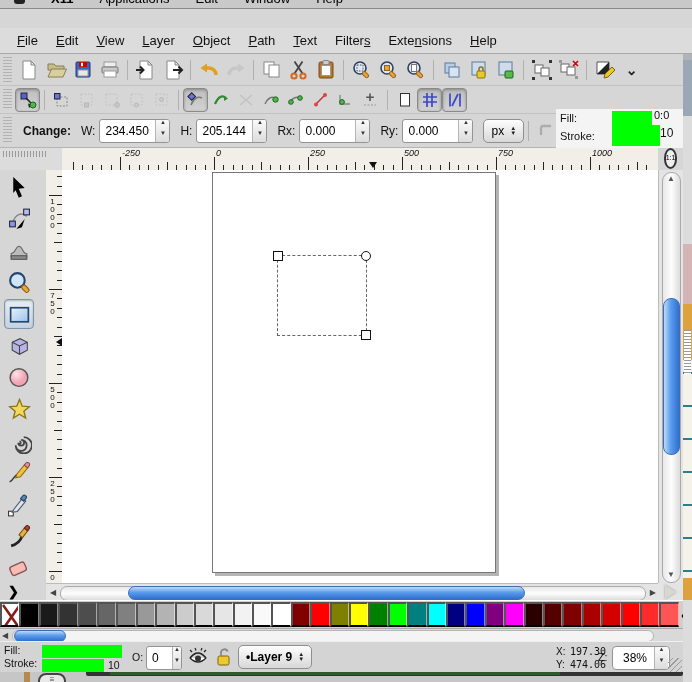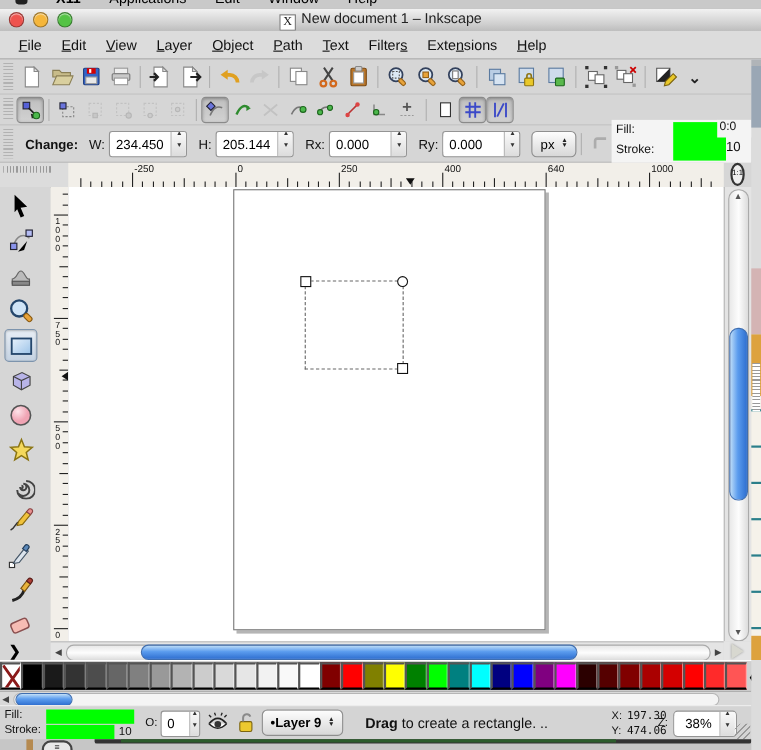--- a/index.html
+++ b/index.html
@@ -49,21 +49,21 @@
   #overlay-fs{left:556px;top:109px;width:127px;height:39px;background:#f4f4f4;font-size:11px;}
   #overlay-fs .lbl{position:absolute;left:4px;}
   #overlay-fs .sw{position:absolute;left:56px;top:2px;width:48px;height:35px;}
   #overlay-fs .cut{position:absolute;left:96px;top:0px;width:31px;height:16px;background:#f4f4f4;font-size:11px;padding-left:2px;}
   
   #hruler-row{left:0;top:148px;width:683px;height:22px;background:#f2efe9;border-bottom:1px solid #9a9a9a;}
   #hruler-corner{left:0;top:148px;width:62px;height:22px;background:#dcdcdc;border-bottom:1px solid #9a9a9a;}
   #hruler-corner .dots{position:absolute;left:3px;top:3px;width:44px;height:6px;
         background:repeating-linear-gradient(90deg,#9a9a9a 0 1px,transparent 1px 3px);}
   .htick{position:absolute;bottom:0;width:1px;background:#222;}
-  .hlab{position:absolute;top:0;font-size:9px;color:#111;}
+  .hlab{position:absolute;top:0;font-size:9px;color:#111;font-style:italic;}
   #hmarker{position:absolute;top:14px;width:0;height:0;border-left:4px solid transparent;border-right:4px solid transparent;border-top:6px solid #111;}
   #zoom-corner{left:658px;top:147px;width:25px;height:23px;display:flex;align-items:center;justify-content:center;}
   #zoom-corner .mag{width:17px;height:17px;border:2px solid #333;border-radius:50%;font-size:7px;line-height:15px;text-align:center;background:#eee;}
   #vruler{left:46px;top:170px;width:16px;height:413px;background:#f2efe9;border-right:1px solid #9a9a9a;overflow:hidden;}
   .vtick{position:absolute;right:0;height:1px;background:#222;}
   .vlab{position:absolute;left:1px;width:11px;font-size:8px;line-height:8px;text-align:center;white-space:pre-line;color:#111;}
   #vmarker{position:absolute;right:0;width:0;height:0;border-top:4px solid transparent;border-bottom:4px solid transparent;border-right:6px solid #111;}
   
   #toolbox{left:0;top:170px;width:46px;height:430px;background:#d6d6d6;}
   .tool{position:absolute;left:4px;width:30px;height:30px;display:flex;align-items:center;justify-content:center;border:1px solid transparent;background:transparent;padding:0;}
@@ -134,28 +134,20 @@
     <div class="inner">
       <span class="apple"></span>
     <span>X11</span>
         <span style="font-weight: normal;">Applications</span>
         <span style="font-weight: normal;">Edit</span>
         <span style="font-weight: normal;">Window</span>
         <span style="font-weight: normal;">Help</span>
       </div>
   </div>
 
-  <div id="titlebar" class="abs">
-    <span class="tl" style="background:#ee534e"></span>
-    <span class="tl" style="background:#f5b63b"></span>
-    <span class="tl" style="background:#54c345"></span>
-    <div id="title-center">
-      <span class="xicon">X</span><span>New document 1 – Inkscape</span>
-    </div>
-  </div>
 
   <div id="menubar" class="abs">
       <span class="menu-item"><u>F</u>ile</span>
       <span class="menu-item"><u>E</u>dit</span>
       <span class="menu-item"><u>V</u>iew</span>
       <span class="menu-item"><u>L</u>ayer</span>
       <span class="menu-item"><u>O</u>bject</span>
       <span class="menu-item"><u>P</u>ath</span>
       <span class="menu-item"><u>T</u>ext</span>
       <span class="menu-item">Filter<u>s</u></span>
@@ -520,32 +512,32 @@
       <div class="htick" style="left: 255.4px; height: 5px;"></div>
       <div class="htick" style="left: 264.8px; height: 5px;"></div>
       <div class="htick" style="left: 274.2px; height: 5px;"></div>
       <div class="htick" style="left: 283.6px; height: 5px;"></div>
       <div class="htick" style="left: 293px; height: 8px;"></div>
       <div class="htick" style="left: 302.4px; height: 5px;"></div>
       <div class="htick" style="left: 311.8px; height: 5px;"></div>
       <div class="htick" style="left: 321.2px; height: 5px;"></div>
       <div class="htick" style="left: 330.6px; height: 5px;"></div>
       <div class="htick" style="left: 340px; height: 13px;"></div>
-      <div class="hlab" style="left: 342px;">400</div>
+      <div class="hlab" style="left: 342px;">500</div>
       <div class="htick" style="left: 349.4px; height: 5px;"></div>
       <div class="htick" style="left: 358.8px; height: 5px;"></div>
       <div class="htick" style="left: 368.2px; height: 5px;"></div>
       <div class="htick" style="left: 377.6px; height: 5px;"></div>
       <div class="htick" style="left: 387px; height: 8px;"></div>
       <div class="htick" style="left: 396.4px; height: 5px;"></div>
       <div class="htick" style="left: 405.8px; height: 5px;"></div>
       <div class="htick" style="left: 415.2px; height: 5px;"></div>
       <div class="htick" style="left: 424.6px; height: 5px;"></div>
       <div class="htick" style="left: 434px; height: 13px;"></div>
-      <div class="hlab" style="left: 436px;">640</div>
+      <div class="hlab" style="left: 436px;">750</div>
       <div class="htick" style="left: 443.4px; height: 5px;"></div>
       <div class="htick" style="left: 452.8px; height: 5px;"></div>
       <div class="htick" style="left: 462.2px; height: 5px;"></div>
       <div class="htick" style="left: 471.6px; height: 5px;"></div>
       <div class="htick" style="left: 481px; height: 8px;"></div>
       <div class="htick" style="left: 490.4px; height: 5px;"></div>
       <div class="htick" style="left: 499.8px; height: 5px;"></div>
       <div class="htick" style="left: 509.2px; height: 5px;"></div>
       <div class="htick" style="left: 518.6px; height: 5px;"></div>
       <div class="htick" style="left: 528px; height: 13px;"></div>
@@ -818,23 +810,20 @@
           <path d="M7,9 V5.5 a3.4,3.4 0 0 1 6.6,-1" fill="none" stroke="#8a8a8a" stroke-width="1.8"></path>
         </svg>
     </button>
     <button class="dropbtn" id="layer-select">
       <span style="font-weight:bold;font-size:12px;"><span>•</span><span>Layer 9</span></span>
       <span class="updown">
           <span>▲</span>
           <span>▼</span>
         </span>
     </button>
-    <span id="status-msg">
-      <b>Drag</b><span> to create a rectangle. ..</span>
-    </span>
     <span id="coords">
       <span class="cl">X:</span><span>197.30</span><br>
       <span class="cl">Y:</span><span>474.06</span>
     </span>
     <span style="position:absolute;left:598px;top:9px;">Z:</span>
     <span class="numfield" id="zoom-field">
       <input value="38%" style="">
       <span class="spin">
           <span>▲</span>
           <span>▼</span>

